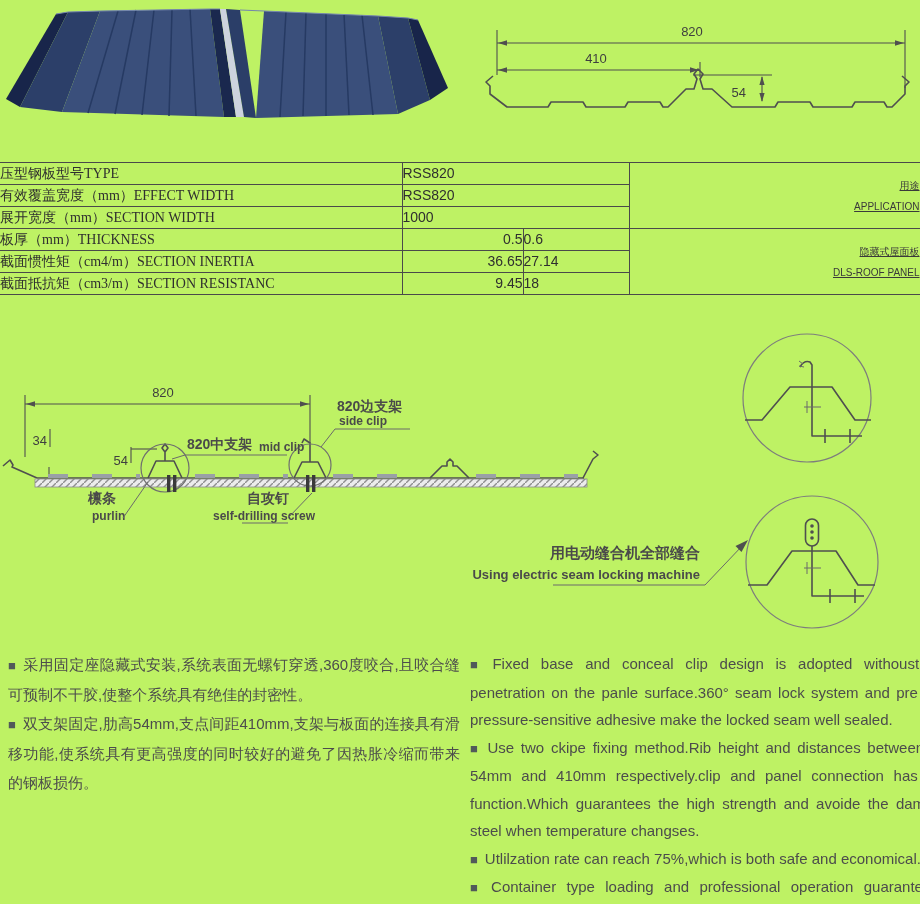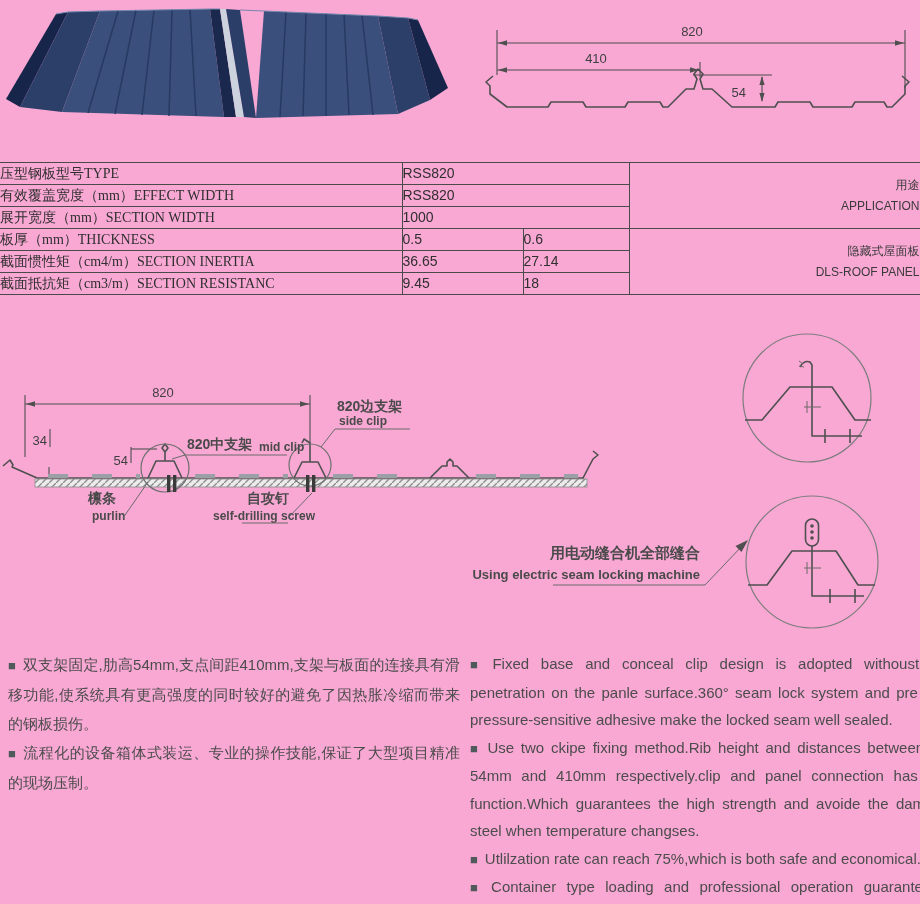--- a/index.html
+++ b/index.html
@@ -1,37 +1,37 @@
 <!DOCTYPE html>
 <html><head>
 <meta charset="utf-8">
 <style>
   html,body{margin:0;padding:0;background:#ffffff;}
-  .page{position:relative;width:920px;height:904px;background:#f9a8d4;overflow:hidden;
+  .page{position:relative;width:920px;height:904px;background:#bef264;overflow:hidden;
         font-family:"Liberation Sans","DejaVu Sans",sans-serif;color:#3d3d3d;}
   svg{position:absolute;overflow:visible;}
   svg text{font-family:"Liberation Sans","DejaVu Sans",sans-serif;fill:#3f3f3f;}
   .dim{font-size:13px;}
   .lblzh{font-size:14px;font-weight:600;fill:#4a4a4a;}
   .lblen{font-size:12px;font-weight:600;fill:#4a4a4a;}
   .notezh{font-size:15px;font-weight:600;fill:#4a4a4a;}
   .noteen{font-size:13px;font-weight:600;fill:#4a4a4a;}
   .dline{stroke:#4f4f4f;stroke-width:1.1;fill:none;}
   .profline{stroke:#4f4f4f;stroke-width:1.6;fill:none;stroke-linejoin:round;}
   .thin{stroke:#6a6a6a;stroke-width:1;fill:none;}
   .arr{fill:#4f4f4f;stroke:none;}
   
   table.spec{position:absolute;left:0;top:162px;width:920px;border-collapse:collapse;
              table-layout:fixed;border-top:1.4px solid #4a4a4a;font-size:14px;color:#2f2f2f;}
   table.spec td{height:21px;padding:0;line-height:21px;white-space:nowrap;overflow:hidden;}
   td.lab{border-bottom:1.2px solid #4a4a4a;border-right:1.2px solid #4a4a4a;padding-left:8px;text-align:left;font-family:Liberation Serif, serif;}
   td.val{border-bottom:1.2px solid #4a4a4a;border-right:1.2px solid #4a4a4a;padding-right:10px;text-align:left;}
-  td.vala{border-bottom:1.2px solid #4a4a4a;border-right:1.2px solid #4a4a4a;padding-right:10px;text-align:left;}
+  td.vala{border-bottom:1.2px solid #4a4a4a;border-right:1.2px solid #4a4a4a;padding-right:10px;text-align:right;}
   td.info{border-bottom:1.2px solid #4a4a4a;border-right:1.2px solid #8a8a8a;text-align:right;
-          padding-right:3px;vertical-align:middle;font-size:12px;line-height:17px;color:#3a3a3a;}
+          padding-right:3px;vertical-align:middle;font-size:10px;line-height:17px;color:#3a3a3a;text-decoration:underline;}
   
   .feat{position:absolute;top:650px;font-size:15px;color:#4c4c4c;text-align:justify;}
   .feat p{margin:0;}
   .feat .b{margin-right:7px;font-size:13px;color:#515a5a;}
   .feat-zh{left:8px;width:452px;line-height:29px;}
   .feat-en{left:470px;width:500px;line-height:27.5px;}
 </style>
 </head>
 <body>
 
@@ -231,22 +231,22 @@
     <path class="thin" d="M344,248 L361,248 M347,242 L347,254"></path>
 
     <text class="notezh" x="240" y="238" text-anchor="end">用电动缝合机全部缝合</text>
     <text class="noteen" x="240" y="259" text-anchor="end">Using electric seam locking machine</text>
     <line class="thin" x1="93" y1="265" x2="245" y2="265"></line>
     <line class="thin" x1="245" y1="265" x2="283" y2="225"></line>
     <polygon class="arr" points="288,220 281.5,232 275.5,226"></polygon>
   </svg>
 
   <div class="feat feat-zh">
+    <p><span class="b">■</span><span>采用固定座隐藏式安装,系统表面无螺钉穿透,360度咬合,且咬合缝可预制不干胶,使整个系统具有绝佳的封密性。</span></p>
     <p><span class="b">■</span><span>双支架固定,肋高54mm,支点间距410mm,支架与板面的连接具有滑移功能,使系统具有更高强度的同时较好的避免了因热胀冷缩而带来的钢板损伤。</span></p>
-    <p><span class="b">■</span><span>流程化的设备箱体式装运、专业的操作技能,保证了大型项目精准的现场压制。</span></p>
   </div>
 
   <div class="feat feat-en">
     <p><span class="b">■</span><span>Fixed base and conceal clip design is adopted withoust screw penetration on the panle surface.360°  seam lock system and pre spread pressure-sensitive adhesive make the locked seam well sealed.</span></p>
     <p><span class="b">■</span><span>Use two ckipe fixing method.Rib height and distances between pivots 54mm and 410mm respectively.clip and panel connection has sliding function.Which guarantees the high strength and avoide the damage to steel when temperature changses.</span></p>
     <p><span class="b">■</span><span>Utlilzation rate can reach 75%,which is both safe and economical.</span></p>
     <p><span class="b">■</span><span>Container type loading and professional operation guarantees the precise on site rolling for large projects.</span></p>
   </div>
 
 </div>

